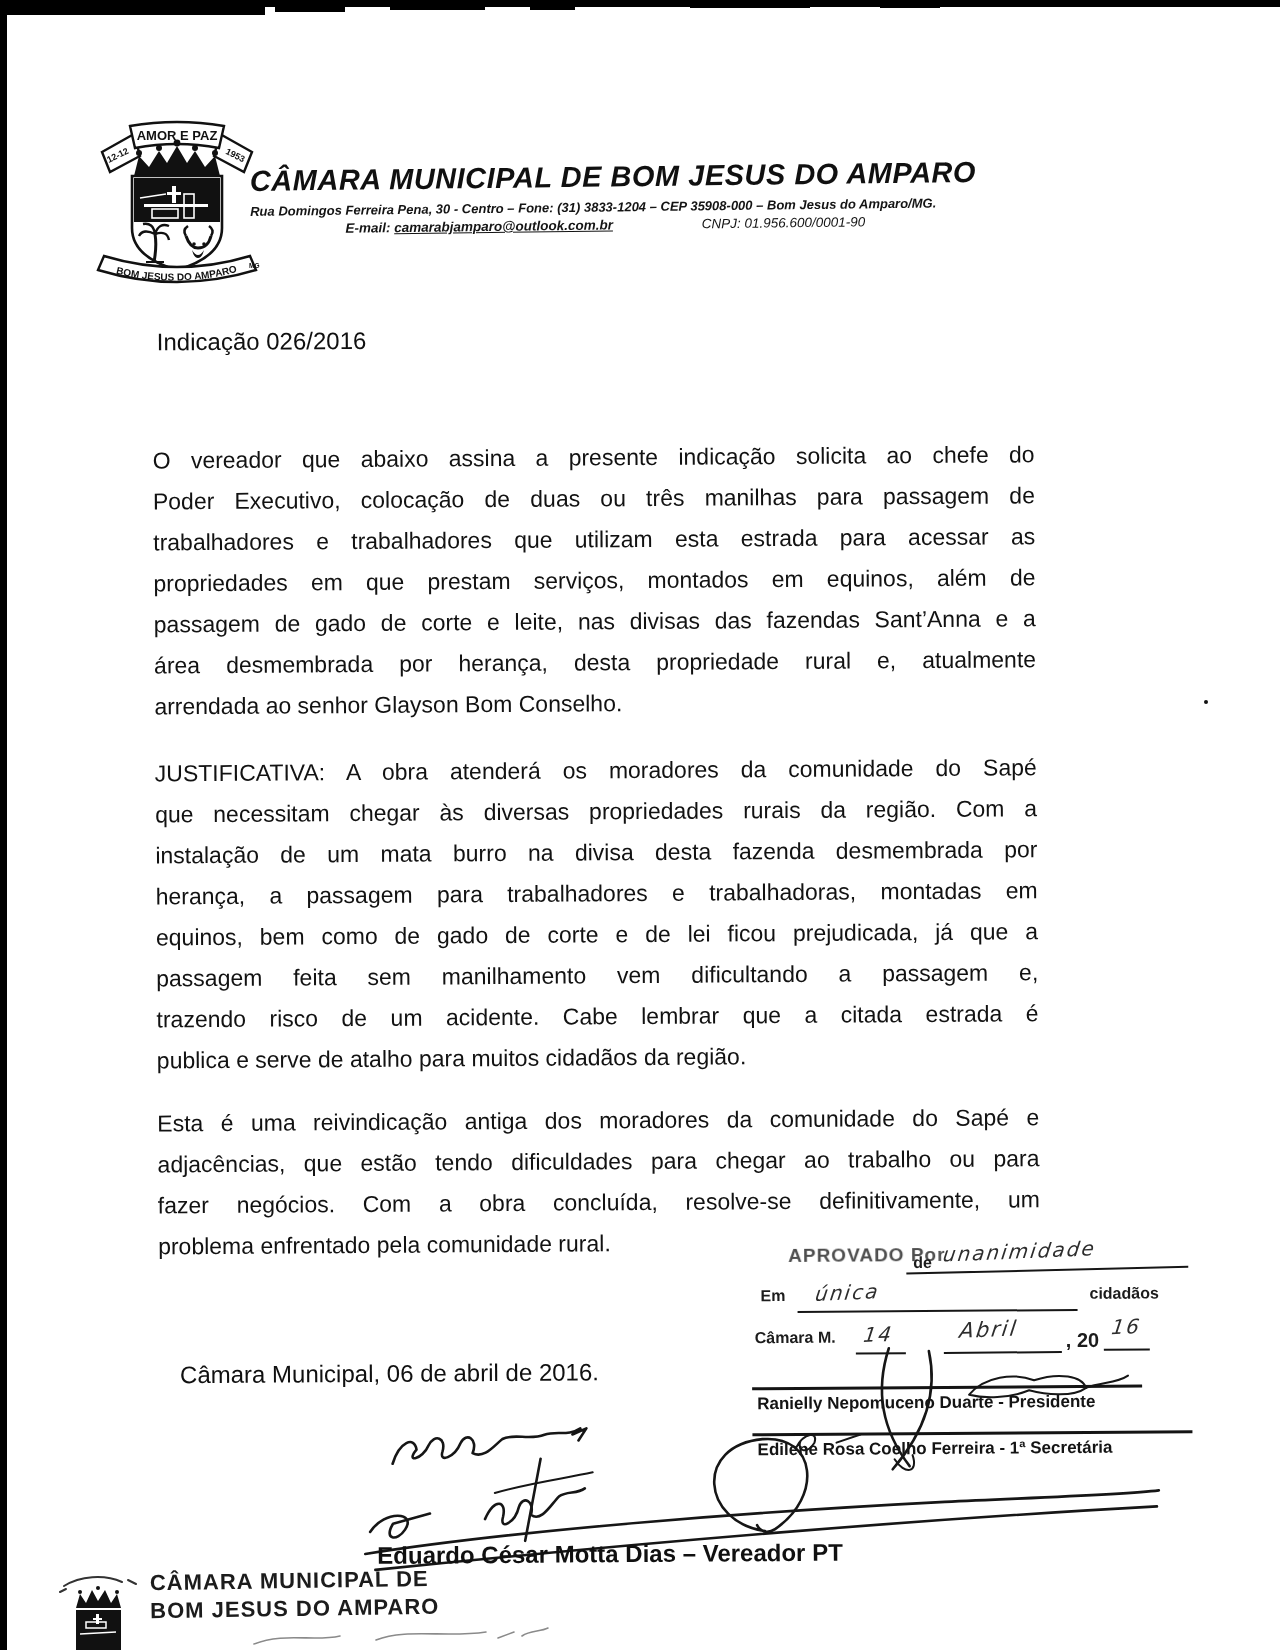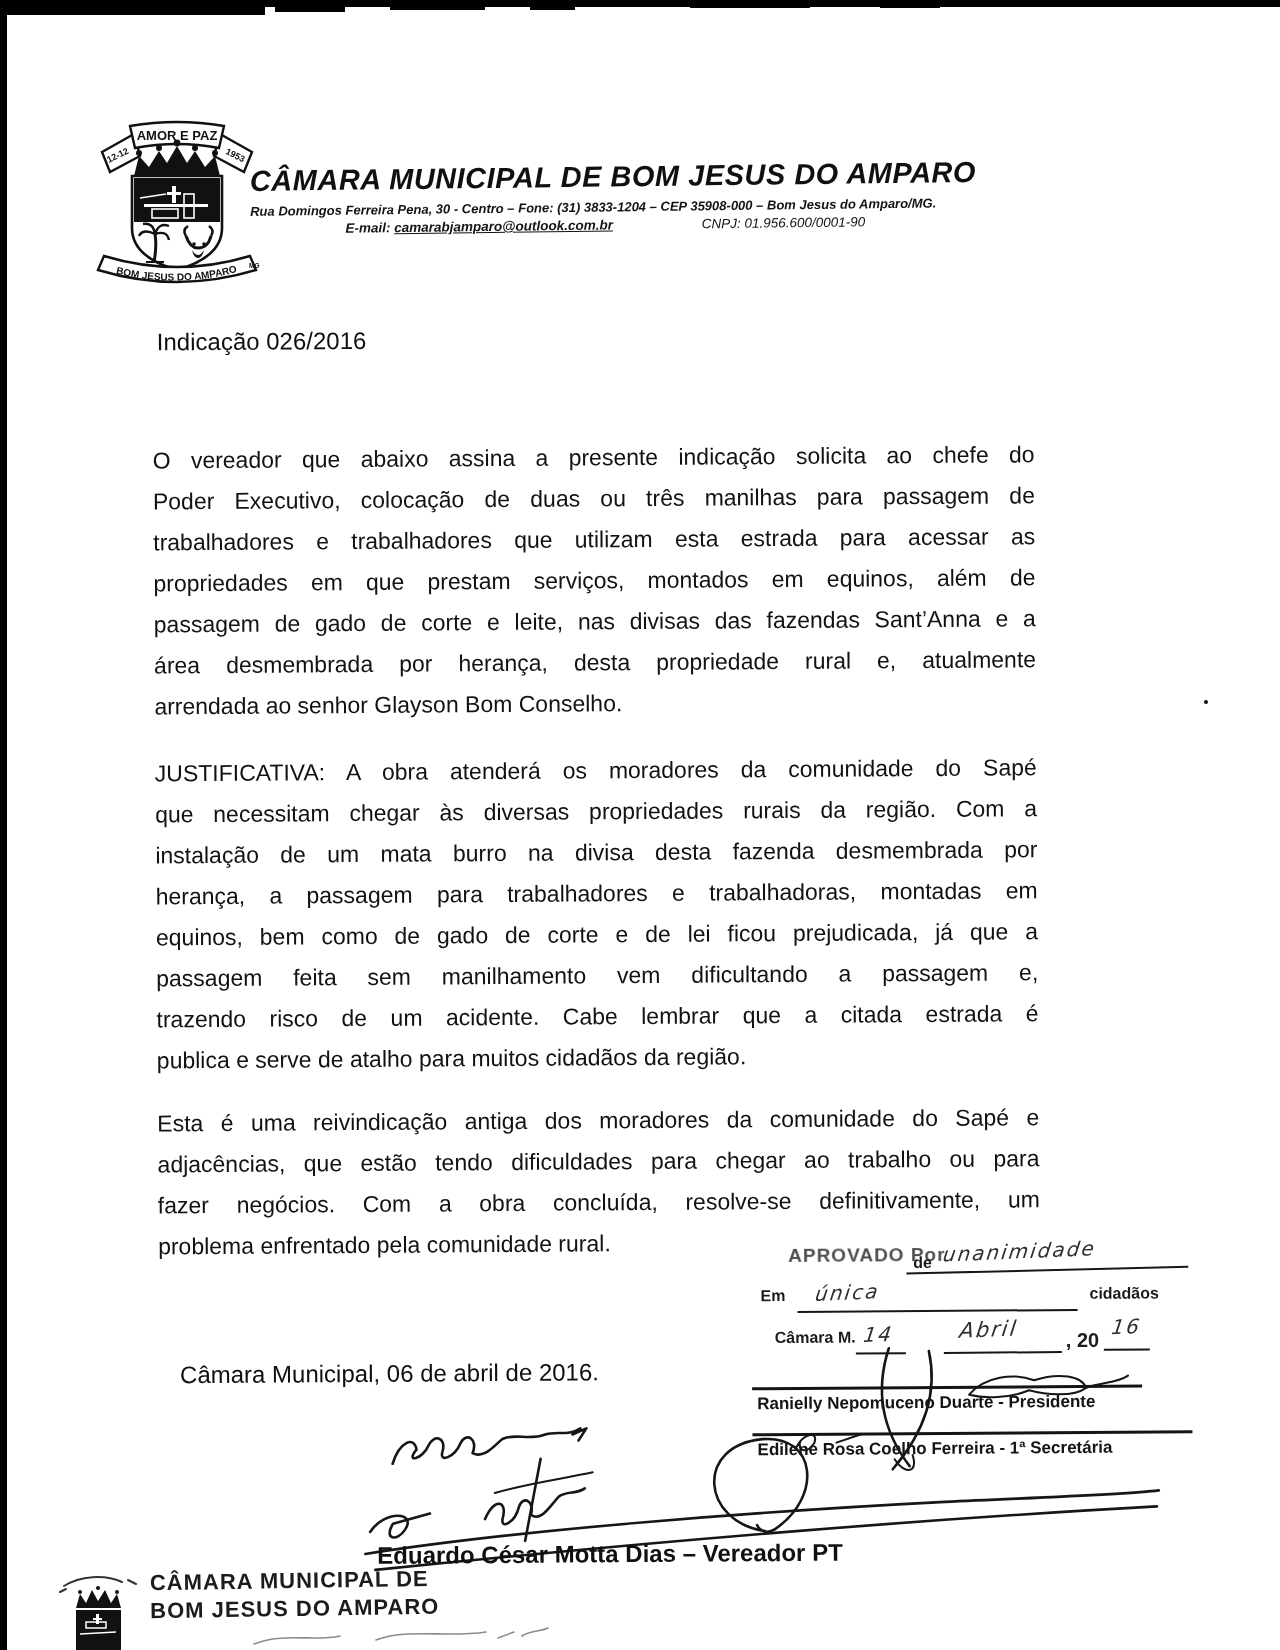--- a/index.html
+++ b/index.html
@@ -158,21 +158,21 @@
     <div>
       <div class="stamp-label degraded" style="left:785px;top:1246px;font-size:19px;">APROVADO Por</div>
       <div class="sline" style="left:903px;top:1272px;width:282px;transform:rotate(-1deg);"></div>
       <div class="hand" style="left:940px;top:1242px;font-size:20px;">unanimidade</div>
 
       <div class="stamp-label" style="left:757px;top:1288px;font-size:16px;">Em</div>
       <div class="sline" style="left:794px;top:1312px;width:280px;"></div>
       <div class="hand" style="left:812px;top:1282px;font-size:20px;">única</div>
       <div class="stamp-label" style="left:1086px;top:1288px;font-size:16px;">cidadãos</div>
 
-      <div class="stamp-label" style="left:751px;top:1330px;font-size:16px;margin-left:20px;">Câmara M.</div>
+      <div class="stamp-label" style="left:751px;top:1330px;font-size:16px;">Câmara M.</div>
       <div class="sline" style="left:852px;top:1354px;width:50px;"></div>
       <div class="hand" style="left:860px;top:1324px;font-size:20px;">14</div>
       <div class="stamp-label" style="left:910px;top:1256px;font-size:16px;">de</div>
       <div class="sline" style="left:940px;top:1354px;width:118px;"></div>
       <div class="hand" style="left:956px;top:1320px;font-size:21px;">Abril</div>
       <div class="stamp-label" style="left:1062px;top:1332px;font-size:20px;">, 20</div>
       <div class="sline" style="left:1100px;top:1352px;width:46px;"></div>
       <div class="hand" style="left:1108px;top:1318px;font-size:20px;">16</div>
 
       <div class="rule" style="left:748px;top:1388px;width:390px;"></div>

